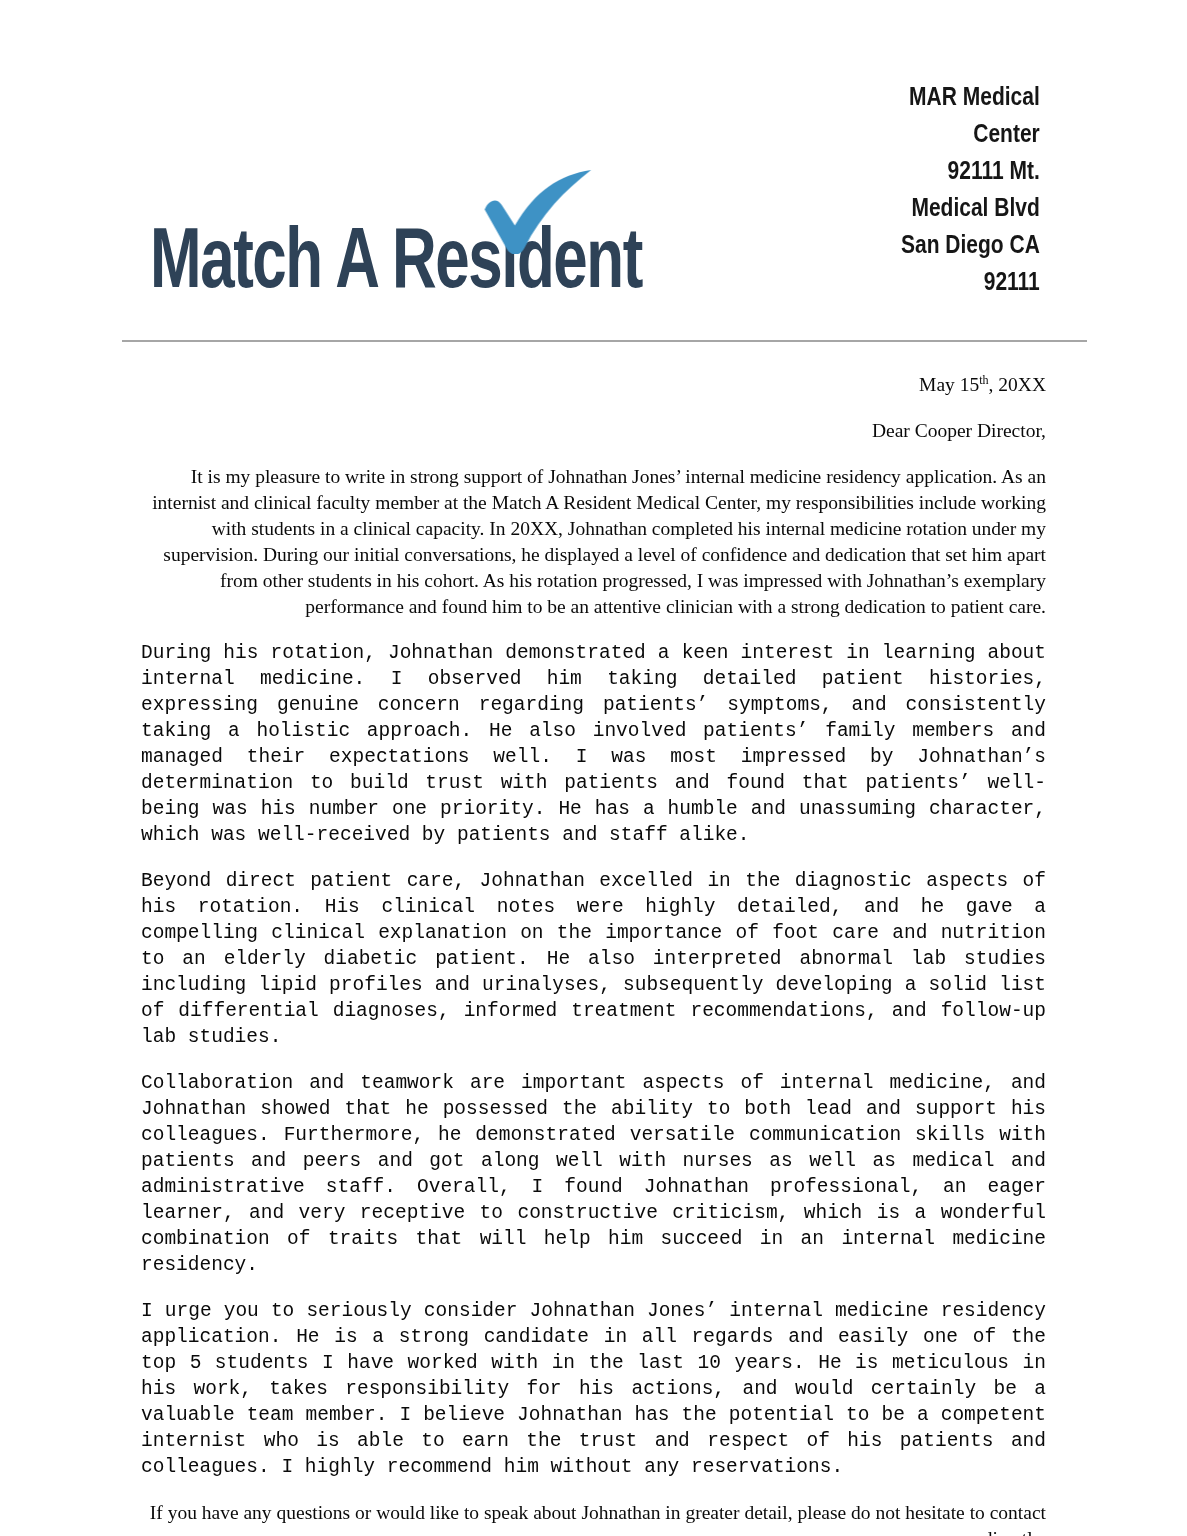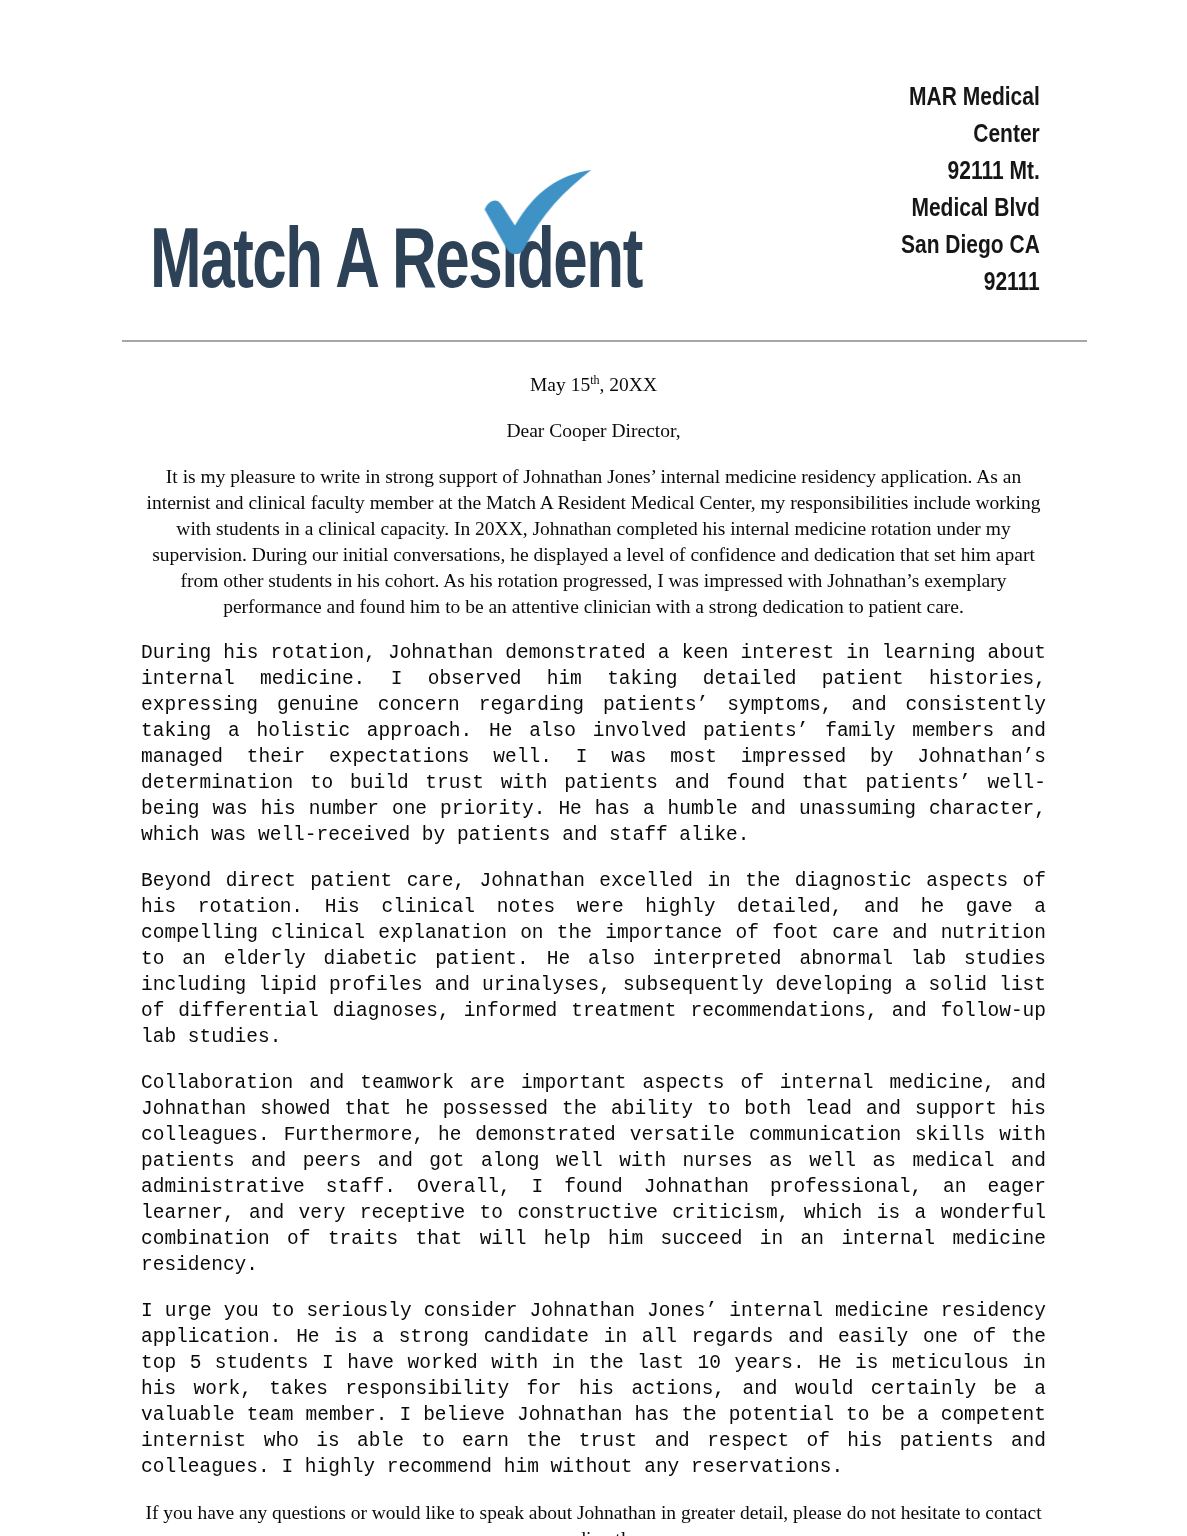--- a/index.html
+++ b/index.html
@@ -64,21 +64,21 @@
   }
 
   
   .letter {
     padding: 30px 141px 0 141px;
     font-size: 19.5px;
     line-height: 26px;
   }
   .letter p { margin-bottom: 20px; }
   .para-justify { text-align: justify; font-family: Liberation Mono, monospace; }
-  .para-left { text-align: center; }
+  .para-left { text-align: right; }
   sup.ord { font-size: 0.62em; vertical-align: super; line-height: 0; }
 
   .closing { margin-bottom: 4px; }
 
   .signature {
     font-family: "DejaVu Serif", serif;
     font-style: italic;
     font-weight: 700;
     font-size: 44px;
     line-height: 56px;

